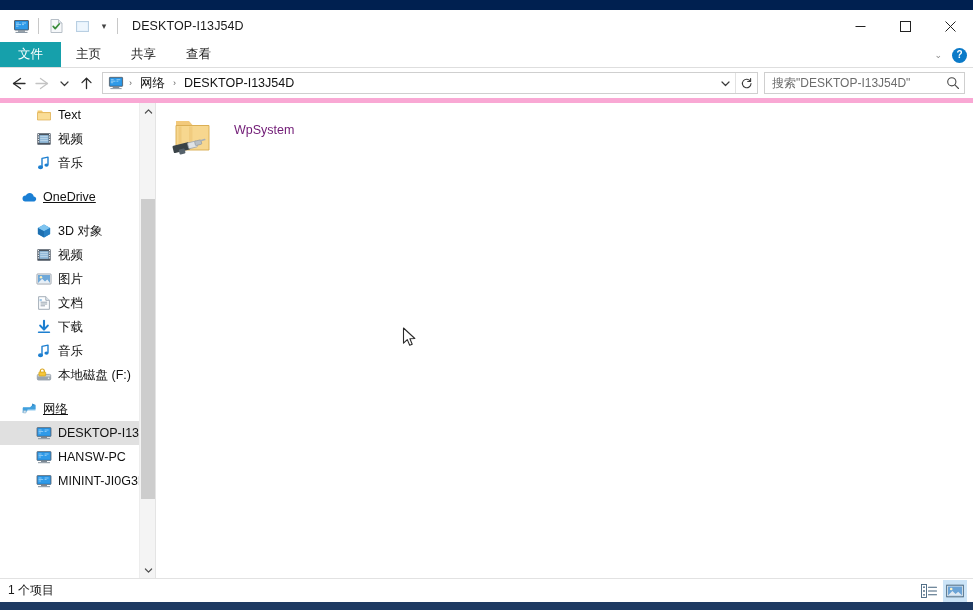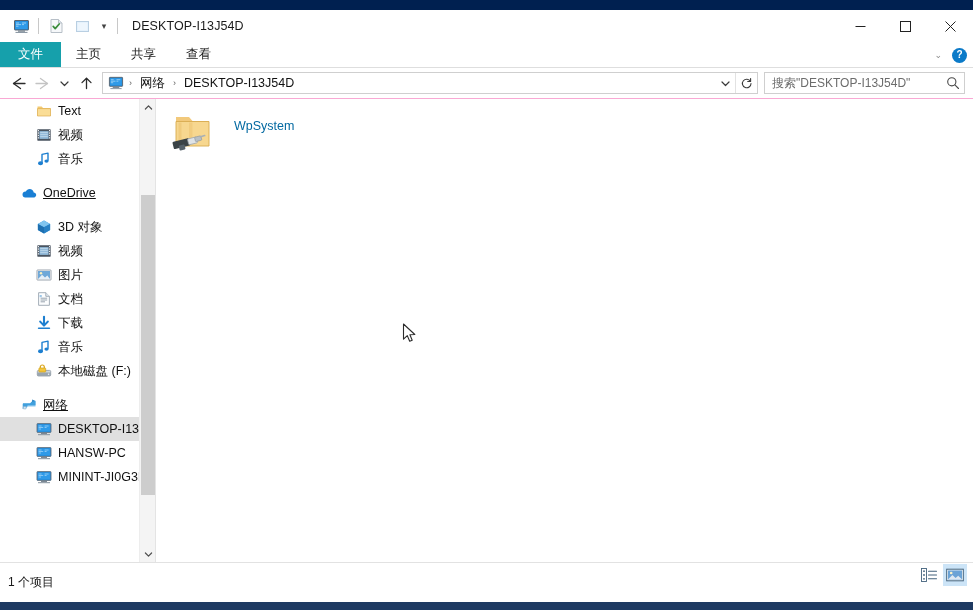--- a/index.html
+++ b/index.html
@@ -158,21 +158,21 @@
     background: transparent;
     min-width: 0;
   }
   .searchbox input::placeholder { color: #6c6c6c; opacity: 1; }
 
   
   .body {
     flex: 1 1 auto;
     display: flex;
     min-height: 0;
-    border-top: 1px solid #f9a8d4;
+    border-top: 5px solid #f9a8d4;
   }
 
   
   .sidebar {
     width: 155px;
     flex: 0 0 155px;
     background: #ffffff;
     position: relative;
     overflow: hidden;
   }
@@ -232,36 +232,36 @@
     left: 12px; top: 8px;
     display: flex; align-items: flex-start;
     width: 200px;
   }
   .file-ico {
     width: 52px; height: 52px;
     flex: 0 0 52px;
     display: flex; align-items: center; justify-content: center;
   }
   .file-name {
-    font-size: 12.5px; color: #0369a1;
+    font-size: 12.5px; color: #701a75;
     margin-left: 14px; margin-top: 12px;
     white-space: nowrap;
   }
 
   
   .cursor {
     position: absolute;
     left: 402px; top: 330px;
     pointer-events: none;
     z-index: 60;
   }
 
   
   .statusbar {
-    height: 40px;
+    height: 24px;
     flex: 0 0 auto;
     background: #ffffff;
     border-top: 1px solid #e2e2e2;
     display: flex; align-items: center;
     position: relative;
     padding-left: 8px;
   }
   .status-text { font-size: 12px; color: #1a1a1a; }
   .view-btns {
     position: absolute; right: 6px; top: 0; height: 24px;

